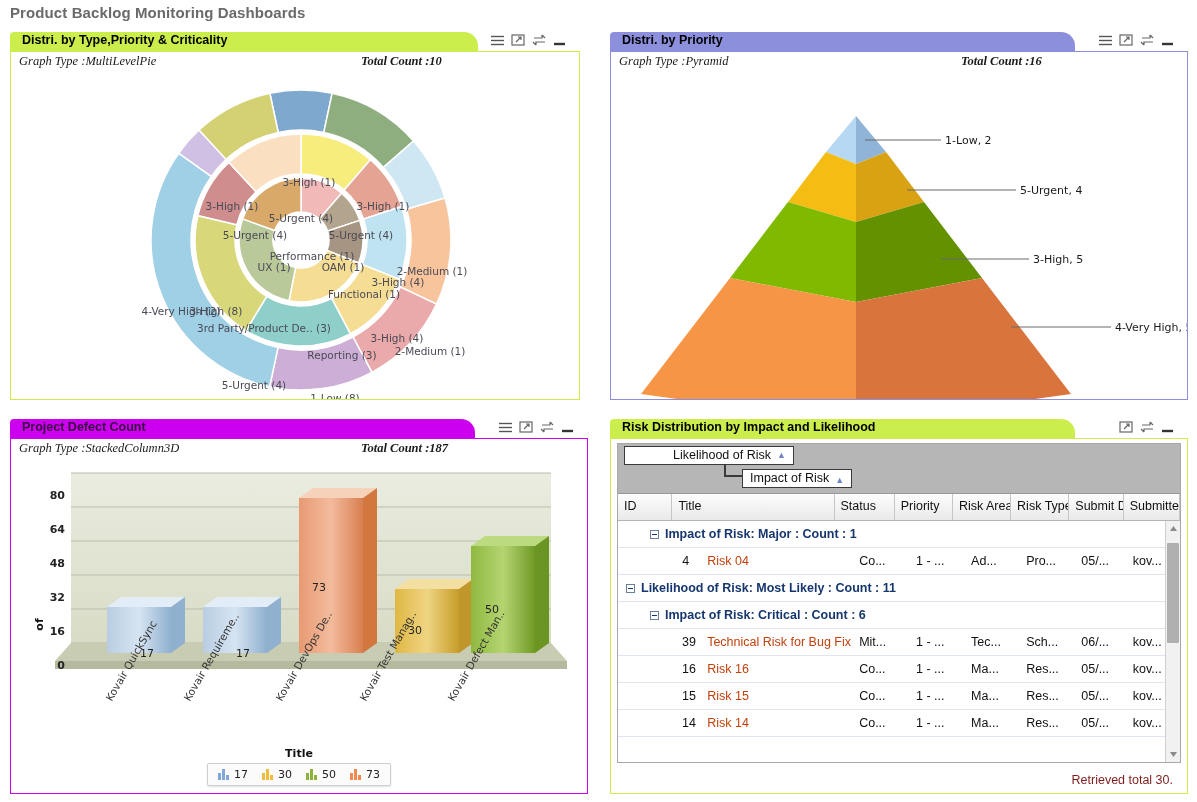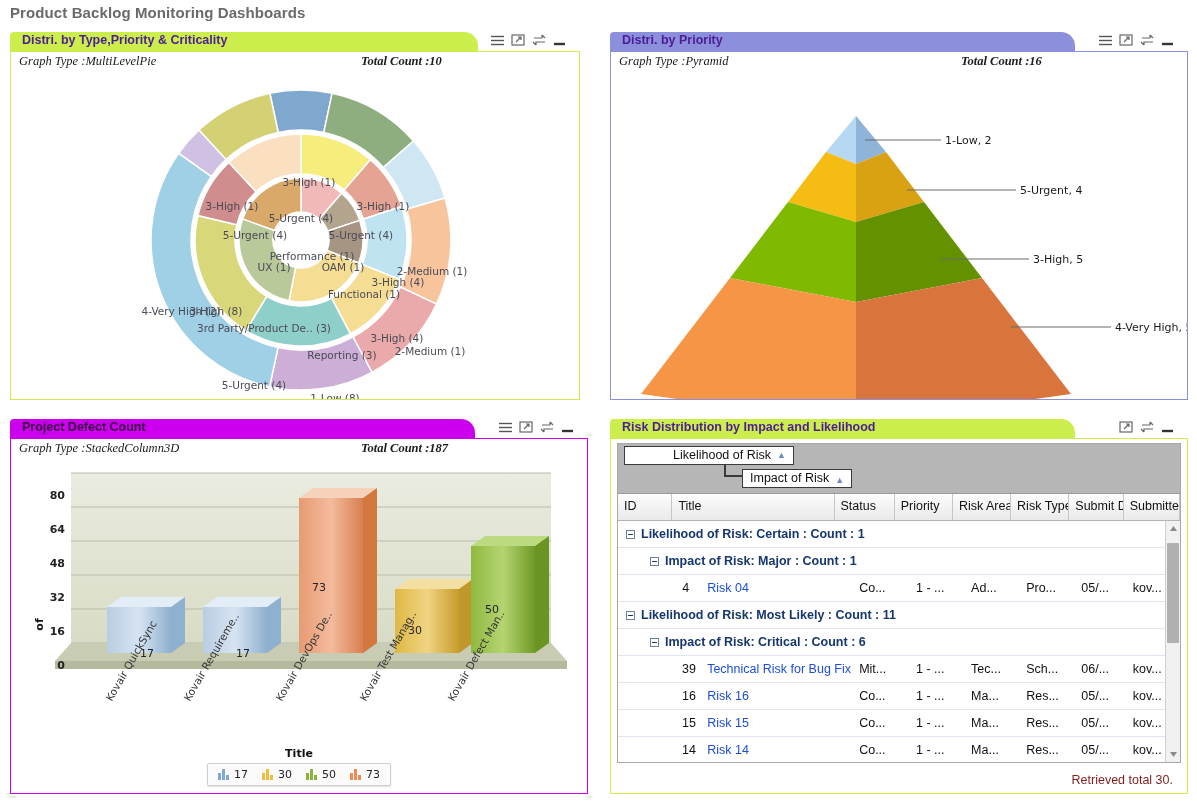--- a/index.html
+++ b/index.html
@@ -17,21 +17,21 @@
   }
 
   
   .panel { position: absolute; }
   .panel-titlebar {
     height: 19px; position: relative;
     border-top-left-radius: 4px; border-top-right-radius: 14px;
   }
   .panel-titlebar .ptitle {
     position: absolute; left: 12px; top: 1px;
-    font-size: 12.5px; font-weight: bold; color: #4c1d95;
+    font-size: 12.5px; font-weight: bold; color: #000000;
     white-space: nowrap;
   }
   .panel-body {
     background: #fff; position: relative; overflow: hidden;
   }
   .panel-icons {
     position: absolute; top: 2px; display: flex; align-items: center; gap: 6px;
   }
   .picon { cursor: pointer; display: block; }
 
@@ -146,21 +146,21 @@
   }
   .expander:before {
     content:""; position: absolute; left: 1px; right: 1px; top: 3px;
     height: 1px; background: #16366e;
   }
   .tcell {
     font-size: 12.5px; color: #111; padding: 0 6px;
     overflow: hidden; white-space: nowrap;
     font-family: "Liberation Sans", sans-serif;
   }
-  .tcell.link { color: #1d4ed8; }
+  .tcell.link { color: #c2410c; }
   .tcell.id { text-align: right; padding-right: 12px; }
   .datarow { padding-left: 58px; box-sizing: border-box; }
   .vscroll {
     position: absolute; right: 0; top: 77px; bottom: 0; width: 15px;
     background: #f1f1f1; border-left: 1px solid #cfcfcf;
   }
   .vthumb { position: absolute; left: 1px; right: 1px; top: 22px; height: 100px;
     background: #b0b0b0; border-radius: 1px; }
   .sarrow { position: absolute; left: 0; right: 0; height: 15px;
     display: flex; align-items: center; justify-content: center; }
@@ -533,26 +533,20 @@
         <div class="th" style="width:62px;">Status</div>
         <div class="th" style="width:60px;">Priority</div>
         <div class="th" style="width:60px;">Risk Area</div>
         <div class="th" style="width:60px;">Risk Type</div>
         <div class="th" style="width:56px;">Submit D</div>
         <div class="th" style="width:58px;">Submitte</div>
       </div>
 
       <div class="tbody">
 
-        <div class="grow">
-          <span class="grp1">
-            <span class="expander"></span>
-            <span>Likelihood of Risk: Certain : Count : 1</span>
-          </span>
-        </div>
 
         <div class="grow">
           <span class="grp2">
             <span class="expander"></span>
             <span>Impact of Risk: Major : Count : 1</span>
           </span>
         </div>
 
         <div class="grow datarow">
           <div class="tcell id" style="width:26px;">4</div>

